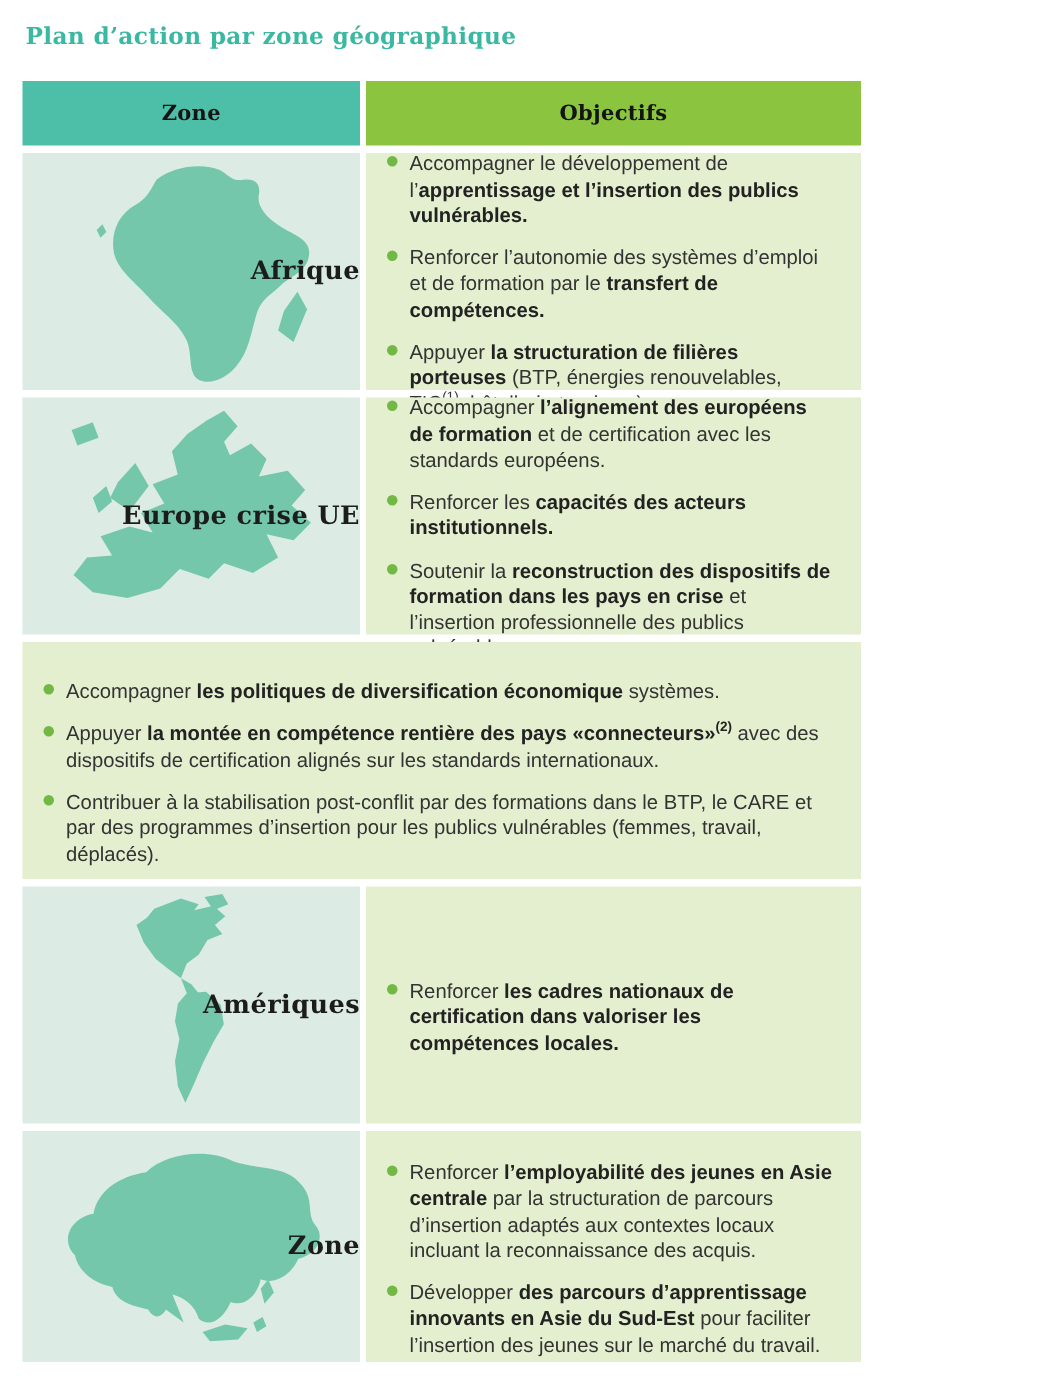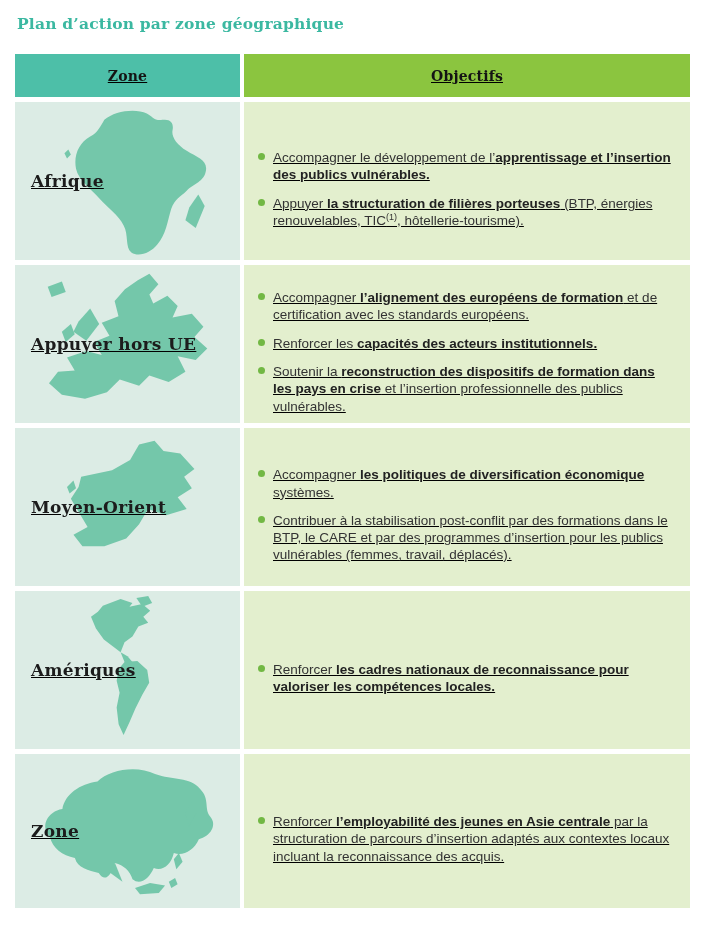--- a/index.html
+++ b/index.html
@@ -23,38 +23,37 @@
   .page-title{
     margin:14px 0 16px 17px;
     font-family:"DejaVu Serif",serif;
     font-weight:700;
     font-size:15.5px;
     letter-spacing:.2px;
     color:var(--title-color);
   }
   .table{
     margin:21px 0 0 15px;
-    width:675px;
-    text-decoration:underline;
+    width:559px;
   }
   .header-row{display:flex;gap:4px;height:43px;}
   .hcell{
     display:flex;align-items:center;justify-content:center;
     font-family:"DejaVu Serif",serif;
     font-weight:700;font-size:14px;color:#141414;
     letter-spacing:.2px;
   }
   .zone-header{width:225px;background:var(--teal);}
   .obj-header{flex:1;background:var(--green);}
   .row{display:flex;gap:4px;margin-top:5px;height:158px;}
   .row:last-child{height:154px;}
   .zone-cell{
     width:225px;background:var(--zone-bg);
     position:relative;
-    display:flex;align-items:center;justify-content:flex-start;padding-left:16px;
+    display:flex;align-items:center;justify-content:flex-end;padding-left:16px;
   }
   .map{position:absolute;inset:5px;}
   .map svg{width:100%;height:100%;display:block;}
   .map path{fill:var(--map-fill);}
   .zone-label{
     position:relative;z-index:2;
     font-family:"DejaVu Serif",serif;
     font-weight:700;font-size:17px;color:var(--label);
     letter-spacing:.3px;
     white-space:nowrap;
@@ -100,71 +99,70 @@
       <span class="zone-label">Afrique</span>
     </div>
     <div class="obj-cell">
       <ul class="bullets">
               <li class="bullet">
                 <span class="dot"></span>
                 <span class="txt"><span>Accompagner le développement de l’</span><span class="b">apprentissage et l’insertion des publics vulnérables.</span></span>
               </li>
               <li class="bullet">
                 <span class="dot"></span>
+                <span class="txt"><span>Renforcer l’autonomie des systèmes d’emploi et de formation par le </span><span class="b">transfert de compétences.</span></span>
+              </li>
+              <li class="bullet">
+                <span class="dot"></span>
                 <span class="txt"><span>Appuyer </span><span class="b">la structuration de filières porteuses</span><span> (BTP, énergies renouvelables, TIC</span><sup>(1)</sup><span>, hôtellerie-tourisme).</span></span>
               </li>
             </ul>
     </div>
   </div>
 
   <div class="row">
     <div class="zone-cell">
       <span class="map">
               <svg viewBox="0 0 160 115" preserveAspectRatio="xMidYMid meet">
                 <path d="M88 8 L97 3 L104 11 L97 19 L100 26 L111 20 L119 28 L115 37 L130 34 L139 44 L132 52 L142 61 L133 70 L119 67 L125 79 L112 87 L97 82 L89 90 L74 85 L64 95 L47 100 L29 97 L19 88 L26 79 L39 78 L33 68 L48 63 L60 66 L54 56 L66 51 L60 41 L73 36 L70 24 L78 15 Z"></path>
                 <path d="M42 40 L51 30 L58 42 L48 55 L38 48 Z"></path>
                 <path d="M29 48 L36 42 L39 50 L32 56 Z"></path>
                 <path d="M18 13 L29 9 L32 17 L21 21 Z"></path>
               </svg>
             </span>
-      <span class="zone-label">Appuyer hors UE</span>
+      <span class="zone-label">Europe crise UE</span>
     </div>
     <div class="obj-cell">
       <ul class="bullets">
               <li class="bullet">
                 <span class="dot"></span>
                 <span class="txt"><span>Accompagner </span><span class="b">l’alignement des européens de formation</span><span> et de certification avec les standards européens.</span></span>
               </li>
               <li class="bullet">
                 <span class="dot"></span>
                 <span class="txt"><span>Renforcer les </span><span class="b">capacités des acteurs institutionnels.</span></span>
               </li>
               <li class="bullet">
                 <span class="dot"></span>
                 <span class="txt"><span>Soutenir la </span><span class="b">reconstruction des dispositifs de formation dans les pays en crise</span><span> et l’insertion professionnelle des publics vulnérables.</span></span>
               </li>
             </ul>
     </div>
   </div>
 
   <div class="row">
-    <div class="zone-cell">
-      <span class="map">
-              <svg viewBox="0 0 160 115" preserveAspectRatio="xMidYMid meet">
-                <path d="M44 34 L68 29 L82 21 L89 9 L101 6 L108 14 L121 16 L132 28 L124 34 L130 43 L119 50 L126 59 L110 64 L96 59 L89 71 L79 82 L62 88 L45 88 L38 79 L49 73 L43 63 L36 51 L42 42 Z"></path>
-                <path d="M33 42 L38 37 L40 43 L35 47 Z"></path>
-              </svg>
-            </span>
-      <span class="zone-label">Moyen-Orient</span>
-    </div>
     <div class="obj-cell">
       <ul class="bullets">
               <li class="bullet">
                 <span class="dot"></span>
                 <span class="txt"><span>Accompagner </span><span class="b">les politiques de diversification économique</span><span> systèmes.</span></span>
+              </li>
+              <li class="bullet">
+                <span class="dot"></span>
+                <span class="txt"><span>Appuyer </span><span class="b">la montée en compétence rentière des pays «connecteurs»</span><sup class="b">(2)</sup><span> avec des dispositifs de certification alignés sur les standards internationaux.</span></span>
               </li>
               <li class="bullet">
                 <span class="dot"></span>
                 <span class="txt"><span>Contribuer à la stabilisation post-conflit par des formations dans le BTP, le CARE et par des programmes d’insertion pour les publics vulnérables (femmes, travail, déplacés).</span></span>
               </li>
             </ul>
     </div>
   </div>
 
   <div class="row">
@@ -176,21 +174,21 @@
                 <path d="M48 57 L55 61 L60 67 L52 67 Z"></path>
                 <path d="M52 67 L65 66 L75 75 L77 88 L70 100 L63 114 L57 128 L51 141 L46 130 L44 113 L47 98 L44 86 L46 74 Z"></path>
               </svg>
             </span>
       <span class="zone-label">Amériques</span>
     </div>
     <div class="obj-cell">
       <ul class="bullets">
               <li class="bullet">
                 <span class="dot"></span>
-                <span class="txt"><span>Renforcer </span><span class="b">les cadres nationaux de reconnaissance pour valoriser les compétences locales.</span></span>
+                <span class="txt"><span>Renforcer </span><span class="b">les cadres nationaux de certification dans valoriser les compétences locales.</span></span>
               </li>
             </ul>
     </div>
   </div>
 
   <div class="row">
     <div class="zone-cell">
       <span class="map">
               <svg viewBox="0 0 160 115" preserveAspectRatio="xMidYMid meet">
                 <path d="M18 62 C10 54 16 42 28 40 C30 28 42 20 56 18 C66 8 88 5 102 12 C116 17 130 14 138 24 C146 32 141 40 146 46 C152 53 146 62 137 64 C133 73 124 78 117 75 C115 84 108 90 101 87 C97 96 90 101 84 96 C82 89 77 85 70 83 C67 93 62 99 57 91 C49 89 40 87 38 79 C28 77 20 71 18 62 Z"></path>
@@ -202,18 +200,22 @@
               </svg>
             </span>
       <span class="zone-label">Zone</span>
     </div>
     <div class="obj-cell">
       <ul class="bullets">
               <li class="bullet">
                 <span class="dot"></span>
                 <span class="txt"><span>Renforcer </span><span class="b">l’employabilité des jeunes en Asie centrale</span><span> par la structuration de parcours d’insertion adaptés aux contextes locaux incluant la reconnaissance des acquis.</span></span>
               </li>
+              <li class="bullet">
+                <span class="dot"></span>
+                <span class="txt"><span>Développer </span><span class="b">des parcours d’apprentissage innovants en Asie du Sud-Est</span><span> pour faciliter l’insertion des jeunes sur le marché du travail.</span></span>
+              </li>
             </ul>
     </div>
   </div>
 </div>
   </div>
 </div>
 
 </body></html>

